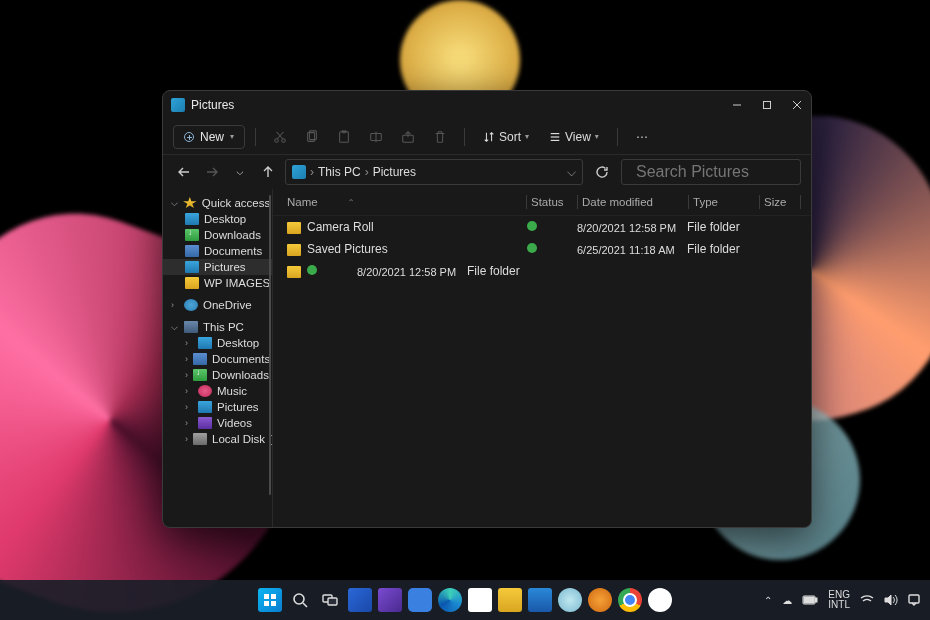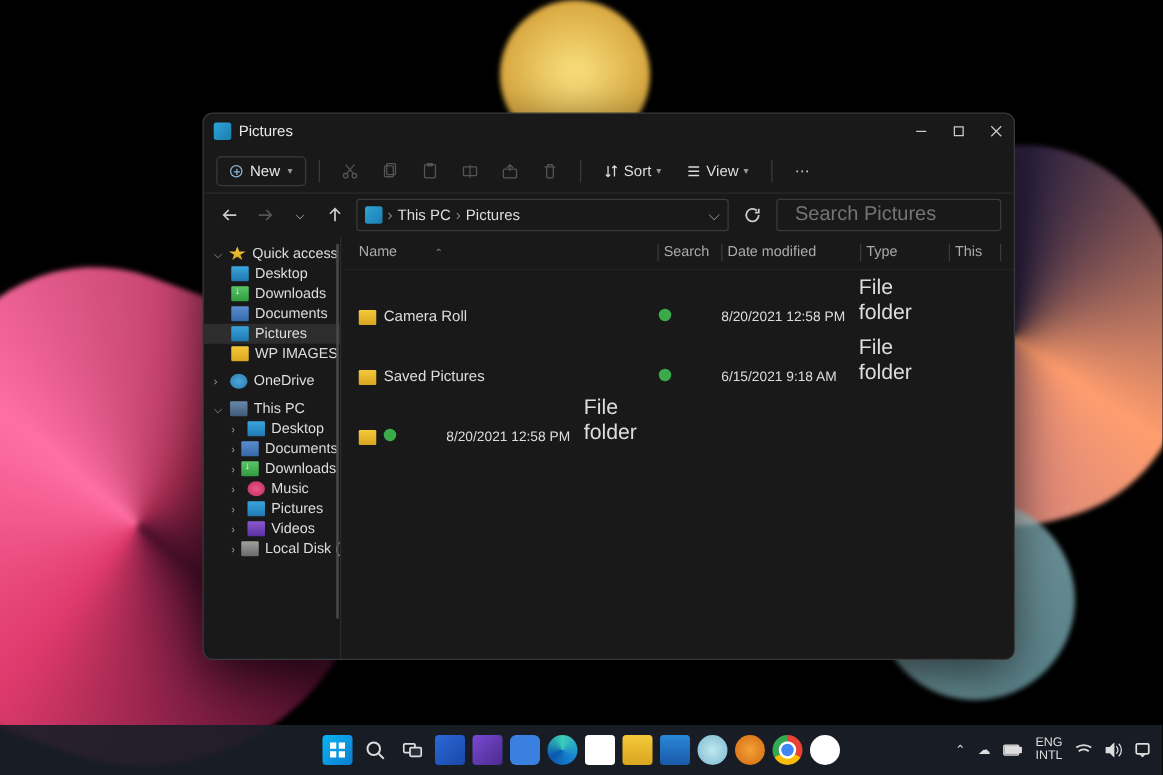--- a/index.html
+++ b/index.html
@@ -68,21 +68,21 @@
 .c-ty { width:70px; }
 .c-sz { width:40px; }
 .cols .cdiv { width:1px; height:14px; background:#3a3a3a; margin:2px 0; }
 .rows { padding:0 10px; }
 .row { display:flex; align-items:flex-end; padding:4px 4px; cursor:pointer; color:#ddd; }
 .row .ric { width:14px; height:12px; background:linear-gradient(#f5c93a,#d9a520); border-radius:1px; margin-right:6px; }
 .row .rn { flex:1; }
 .row .rst { width:50px; }
 .row .rst .dot { width:10px; height:10px; background:#3aaa4a; border-radius:50%; display:inline-block; }
 .row .rdt { width:110px; font-size:11px; }
-.row .rty { width:70px; font-size:17px; }
+.row .rty { width:70px; font-size:12px; }
 .row .rsz { width:40px; }
 .status { height:22px; border-top:1px solid #2a2a2a; display:flex; align-items:center; padding:0 8px; font-size:11px; color:#bbb; }
 .status .vbtns { margin-left:auto; display:flex; gap:2px; }
 .status .vbtn { width:18px; height:16px; border:1px solid #4a4a4a; border-radius:2px; cursor:pointer; position:relative; }
 .status .vbtn.sel { background:#3a3a3a; }
 
 .taskbar { position:absolute; bottom:0; left:0; right:0; height:40px; background:rgba(26,30,40,.92); display:flex; align-items:center; padding:0 10px; }
 .tcenter { position:absolute; left:50%; transform:translateX(-50%); display:flex; gap:6px; }
 .ticon2 { width:24px; height:24px; border-radius:3px; cursor:pointer; display:flex; align-items:center; justify-content:center; font-size:14px; }
 .tray { margin-left:auto; display:flex; align-items:center; gap:10px; color:#ddd; font-size:10px; }
@@ -303,43 +303,43 @@
         </div>
     </div>
 
     <div class="main">
       <div class="cols">
         <div class="c-name">
             <span>Name</span>
             <span class="sortup">⌃</span>
           </div>
         <span class="cdiv"></span>
-        <div class="c-st">Search</div>
+        <div class="c-st">Status</div>
         <span class="cdiv"></span>
         <div class="c-dt">Date modified</div>
         <span class="cdiv"></span>
         <div class="c-ty">Type</div>
         <span class="cdiv"></span>
-        <div class="c-sz">This</div>
+        <div class="c-sz">Size</div>
         <span class="cdiv"></span>
       </div>
       <div class="rows">
         <div class="row">
           <span class="ric"></span>
           <span class="rn">Camera Roll</span>
           <span class="rst"><span class="dot"></span></span>
           <span class="rdt">8/20/2021 12:58 PM</span>
           <span class="rty">File folder</span>
           <span class="rsz"></span>
         </div>
         <div class="row">
           <span class="ric"></span>
           <span class="rn">Saved Pictures</span>
           <span class="rst"><span class="dot"></span></span>
-          <span class="rdt">6/15/2021 9:18 AM</span>
+          <span class="rdt">6/25/2021 11:18 AM</span>
           <span class="rty">File folder</span>
           <span class="rsz"></span>
         </div>
         <div class="row">
           <span class="ric"></span>
           <span class="rst"><span class="dot"></span></span>
           <span class="rdt">8/20/2021 12:58 PM</span>
           <span class="rty">File folder</span>
           <span class="rsz"></span>
         </div>

